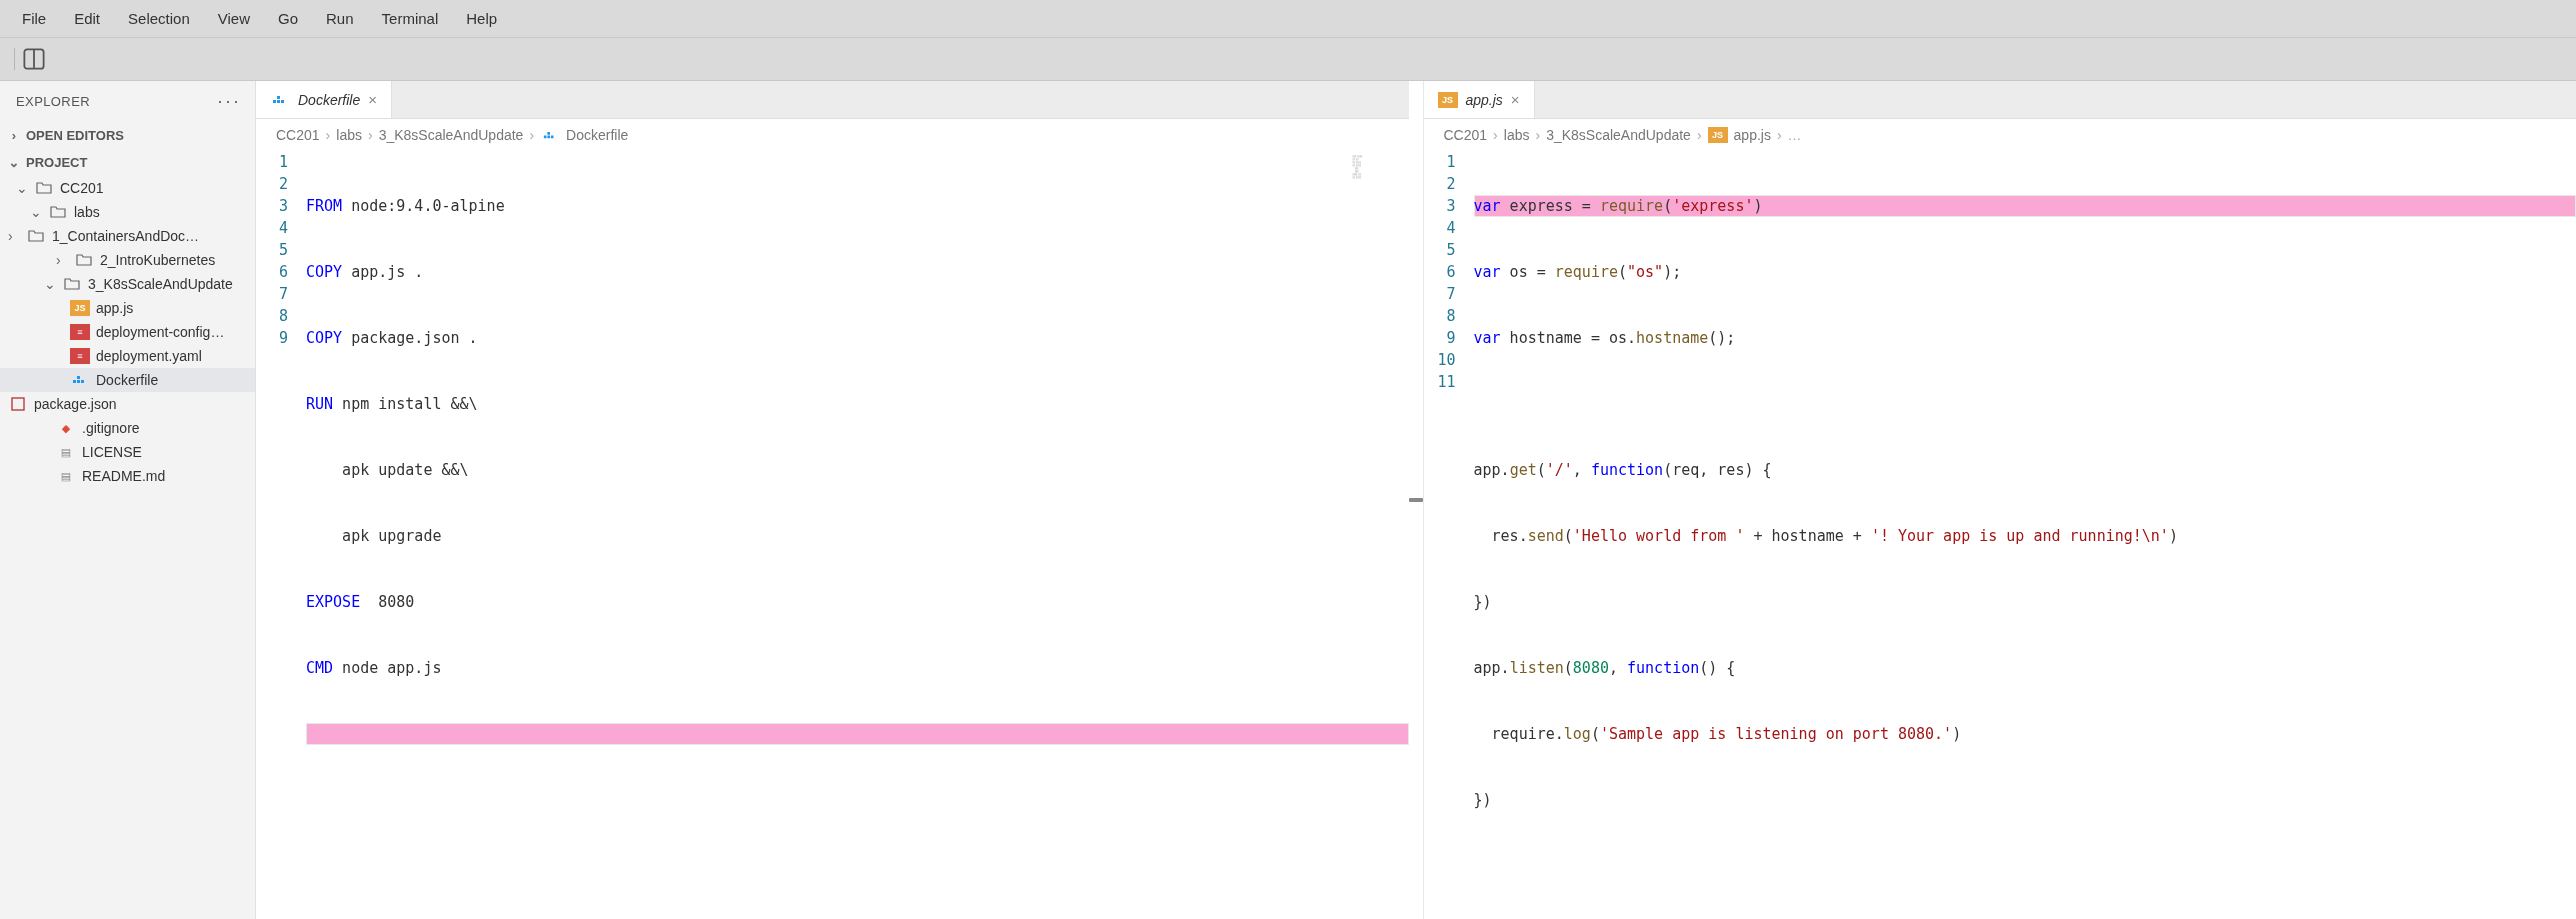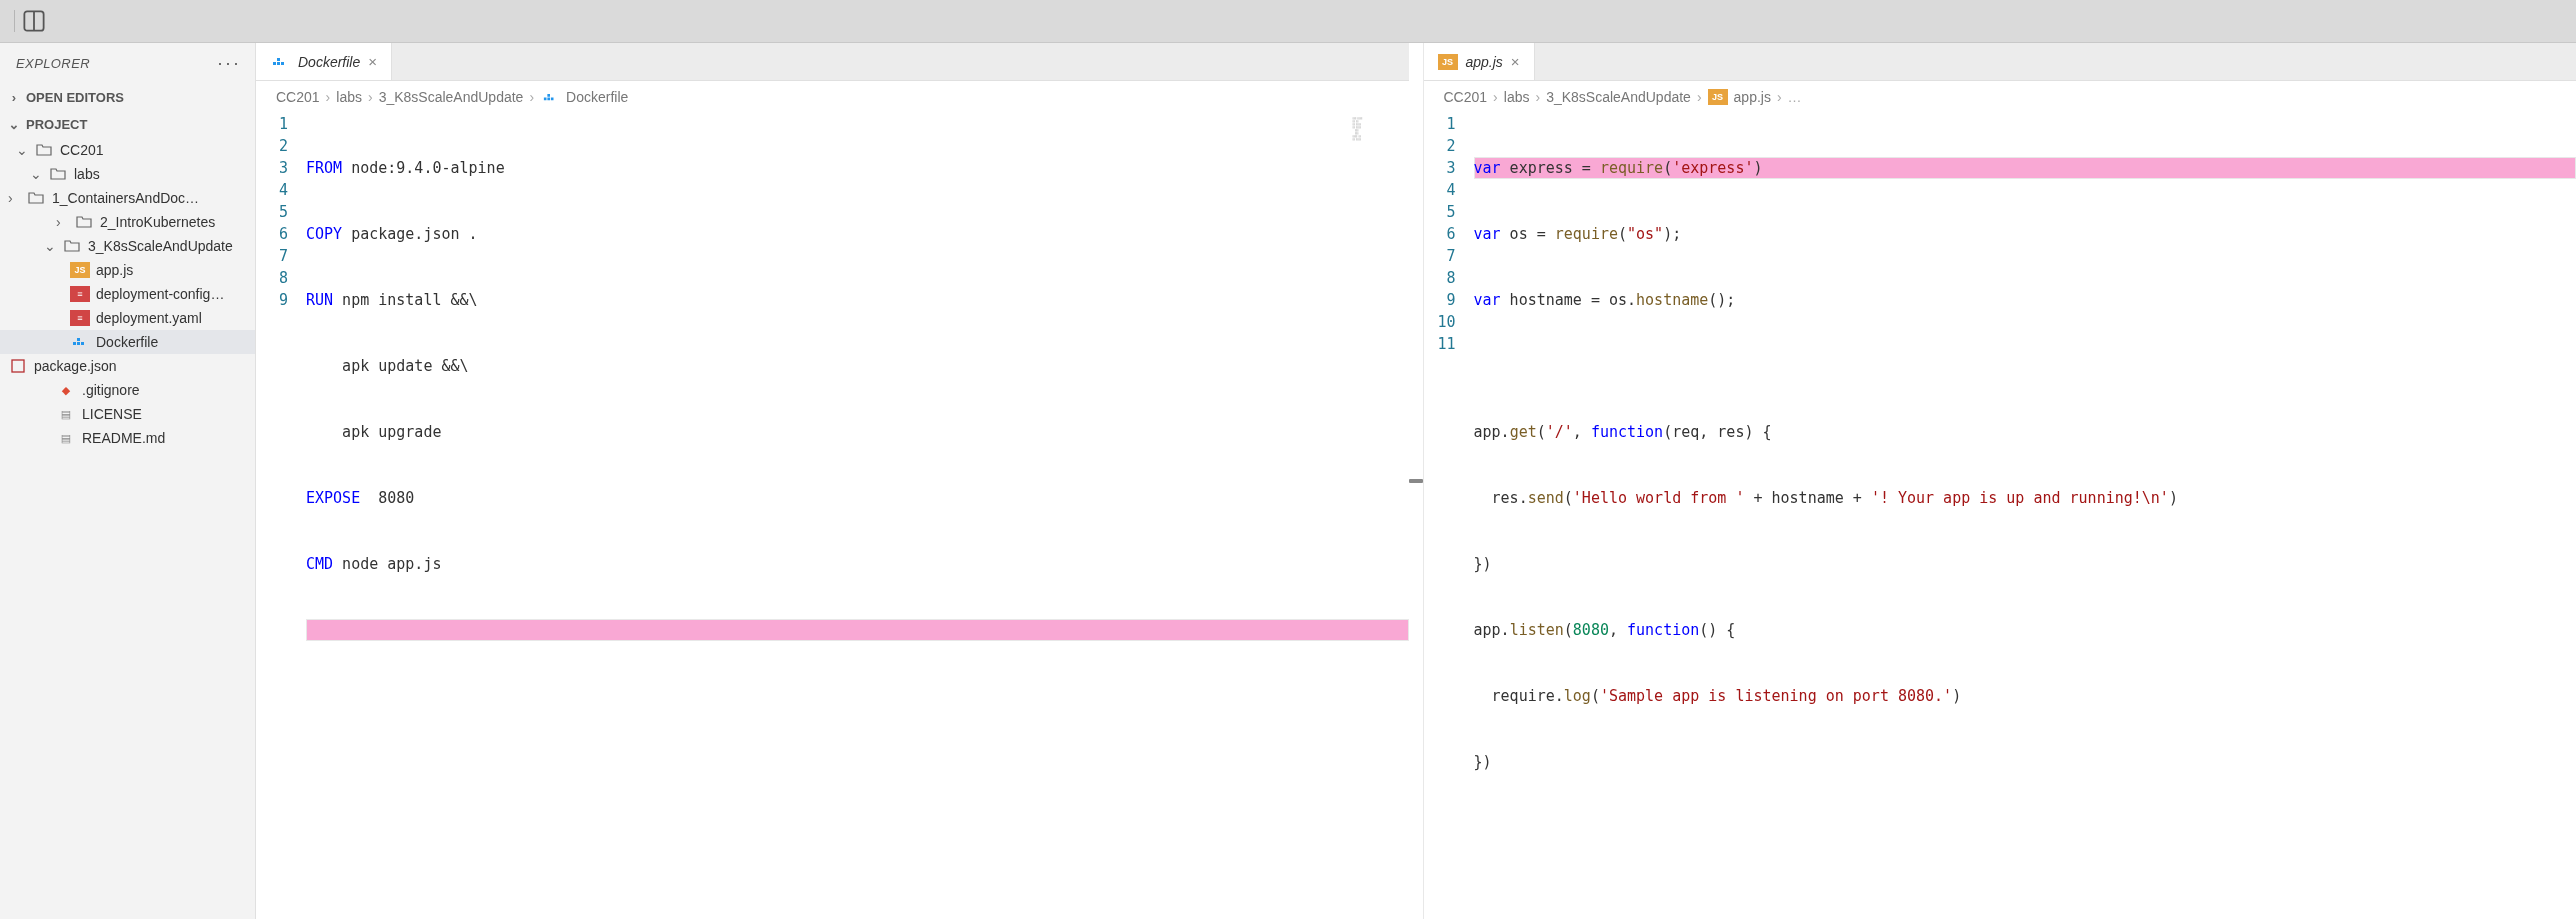--- a/index.html
+++ b/index.html
@@ -14,21 +14,21 @@
 .toolbar { background: #dadada; padding: 10px 12px; border-bottom: 1px solid #c8c8c8; display: flex; align-items: center; }
 .toolbar-sep { width: 1px; height: 22px; background: #b5b5b5; margin: 0 8px 0 2px; }
 .split-icon { width: 22px; height: 22px; }
 
 
 .main { display: flex; flex: 1; min-height: 0; }
 
 
 .sidebar { width: 256px; background: #f3f3f3; border-right: 1px solid #e0e0e0; display: flex; flex-direction: column; }
 .sidebar-header { display: flex; align-items: center; padding: 10px 14px 10px 16px; font-size: 13px; letter-spacing: 0.4px; color: #555; }
-.sidebar-header .title { flex: 1; font-style: italic; }
+.sidebar-header .title { flex: 1; }
 .dots { font-size: 18px; color: #555; cursor: pointer; letter-spacing: 2px; }
 
 .section-header { display: flex; align-items: center; padding: 6px 8px; font-size: 13px; font-weight: 600; color: #555; cursor: pointer; gap: 6px; }
 .section-header .chev { width: 12px; text-align: center; color: #666; }
 
 .tree { font-size: 14px; color: #333; }
 .tree-item { display: flex; align-items: center; padding: 4px 8px; cursor: pointer; white-space: nowrap; overflow: hidden; text-overflow: ellipsis; gap: 6px; }
 .tree-item.selected { background: #e4e6ea; }
 .chev { display: inline-block; width: 12px; color: #666; flex-shrink: 0; }
 .chev.open::before { content: "⌄"; }
@@ -77,20 +77,30 @@
 .split-handle { width: 14px; display: flex; align-items: center; justify-content: center; cursor: col-resize; }
 .split-handle .bar { width: 14px; height: 4px; background: #888; border-radius: 1px; }
 
 svg { display: block; }
 </style>
 </head>
 <body>
 
 <div class="app">
 
+  <div class="menubar">
+    <div class="menu-item">File</div>
+    <div class="menu-item">Edit</div>
+    <div class="menu-item">Selection</div>
+    <div class="menu-item">View</div>
+    <div class="menu-item">Go</div>
+    <div class="menu-item">Run</div>
+    <div class="menu-item">Terminal</div>
+    <div class="menu-item">Help</div>
+  </div>
 
   <div class="toolbar">
     <div class="toolbar-sep"></div>
     <span>
       <svg class="split-icon" viewBox="0 0 16 16">
           <rect x="1" y="1" width="14" height="14" rx="2" fill="none" stroke="#555" stroke-width="1.3"></rect>
           <line x1="8" y1="1" x2="8" y2="15" stroke="#555" stroke-width="1.3"></line>
         </svg>
     </span>
   </div>
@@ -237,20 +247,21 @@
             <div class="ln">3</div>
             <div class="ln">4</div>
             <div class="ln">5</div>
             <div class="ln">6</div>
             <div class="ln">7</div>
             <div class="ln">8</div>
             <div class="ln">9</div>
           </div>
           <div class="code">
             <div class="line"><span class="dkw">FROM</span><span> node:9.4.0-alpine</span></div>
+            <div class="line"><span class="dkw">COPY</span><span> app.js .</span></div>
             <div class="line"><span class="dkw">COPY</span><span> package.json .</span></div>
             <div class="line"><span class="dkw">RUN</span><span> npm install &amp;&amp;\</span></div>
             <div class="line"><span class="dkw"></span><span>    apk update &amp;&amp;\</span></div>
             <div class="line"><span class="dkw"></span><span>    apk upgrade</span></div>
             <div class="line"><span class="dkw">EXPOSE</span><span>  8080</span></div>
             <div class="line"><span class="dkw">CMD</span><span> node app.js</span></div>
             <div class="line current"><span></span></div>
           </div>
           <div class="minimap">███ ████<br>██ ██<br>██ ████<br>██ ████<br>&nbsp;&nbsp;███<br>&nbsp;&nbsp;███<br>████ ██<br>██ ████</div>
         </div>

